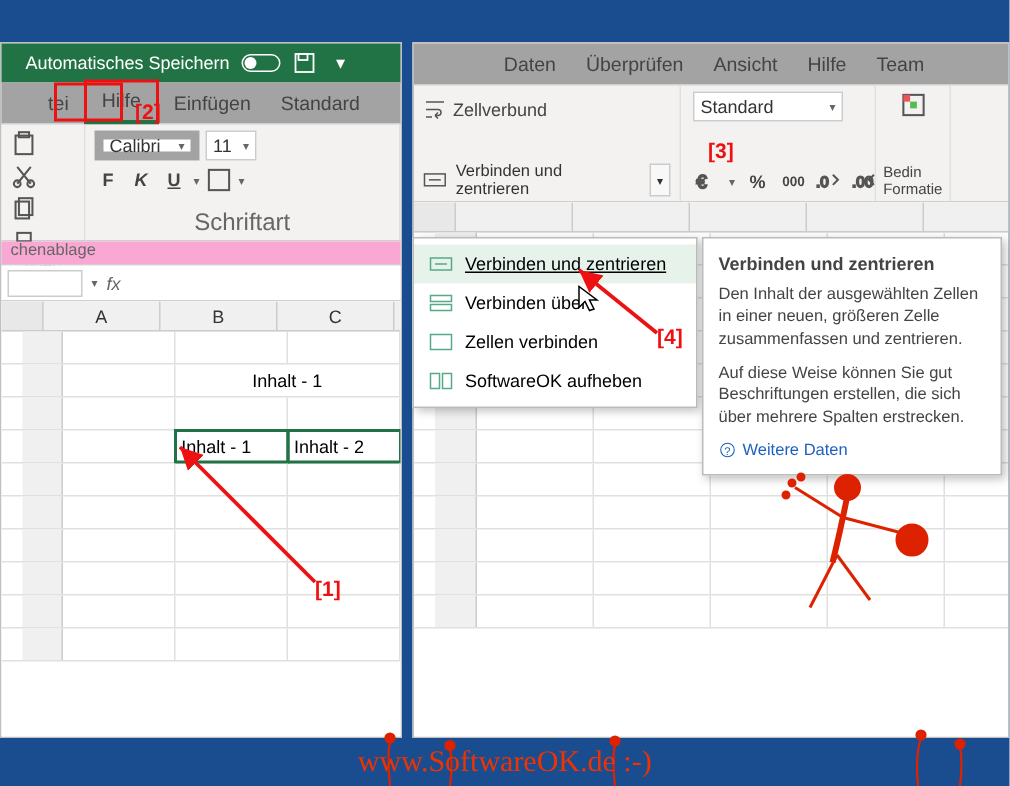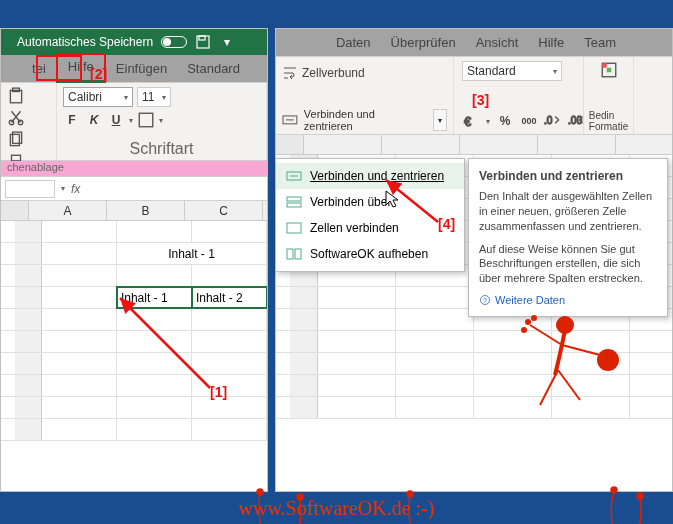--- a/index.html
+++ b/index.html
@@ -67,21 +67,21 @@
   .group {
     border-right: 1px solid #e0e0e0;
     padding: 4px 6px 2px; display: flex; flex-direction: column;
     justify-content: space-between; align-items: center;
   }
   .group-label { font-size: 16px; color: #666; text-align:center; }
   .group-body { display:flex; flex-direction:column; gap:4px; width:100%; }
   .row { display:flex; align-items:center; gap:4px; }
   .small-btn { width:18px; height:18px; display:flex; align-items:center; justify-content:center; color:#555; }
   .small-btn svg { stroke:#555; fill:none; stroke-width:1.2; }
-  .font-name { width:70px; height:20px; border:1px solid #a3a3a3; background:#fff; padding:0 4px; display:flex; align-items:center; justify-content:space-between; }
+  .font-name { width:70px; height:20px; border:6px solid #a3a3a3; background:#fff; padding:0 4px; display:flex; align-items:center; justify-content:space-between; }
   .font-size { width:34px; height:20px; border:1px solid #ccc; background:#fff; padding:0 4px; display:flex; align-items:center; justify-content:space-between; }
   .drop-caret { font-size:8px; color:#666; }
   .fmt-btn { width:18px; height:18px; display:flex; align-items:center; justify-content:center; font-weight:bold; color:#444; }
 
   .ribbon-row { display:flex; align-items:center; gap:6px; height:24px; }
   .rib-item { display:flex; align-items:center; gap:4px; color:#444; }
   .rib-icon { width:16px; height:16px; display:flex; align-items:center; justify-content:center; }
   .rib-icon svg { stroke:#555; fill:none; stroke-width:1; }
   .mc-caret { width:14px; height:22px; border:1px solid #ccc; display:flex; align-items:center; justify-content:center; margin-left:2px; font-size:8px; background:#f8f8f8; }
 

